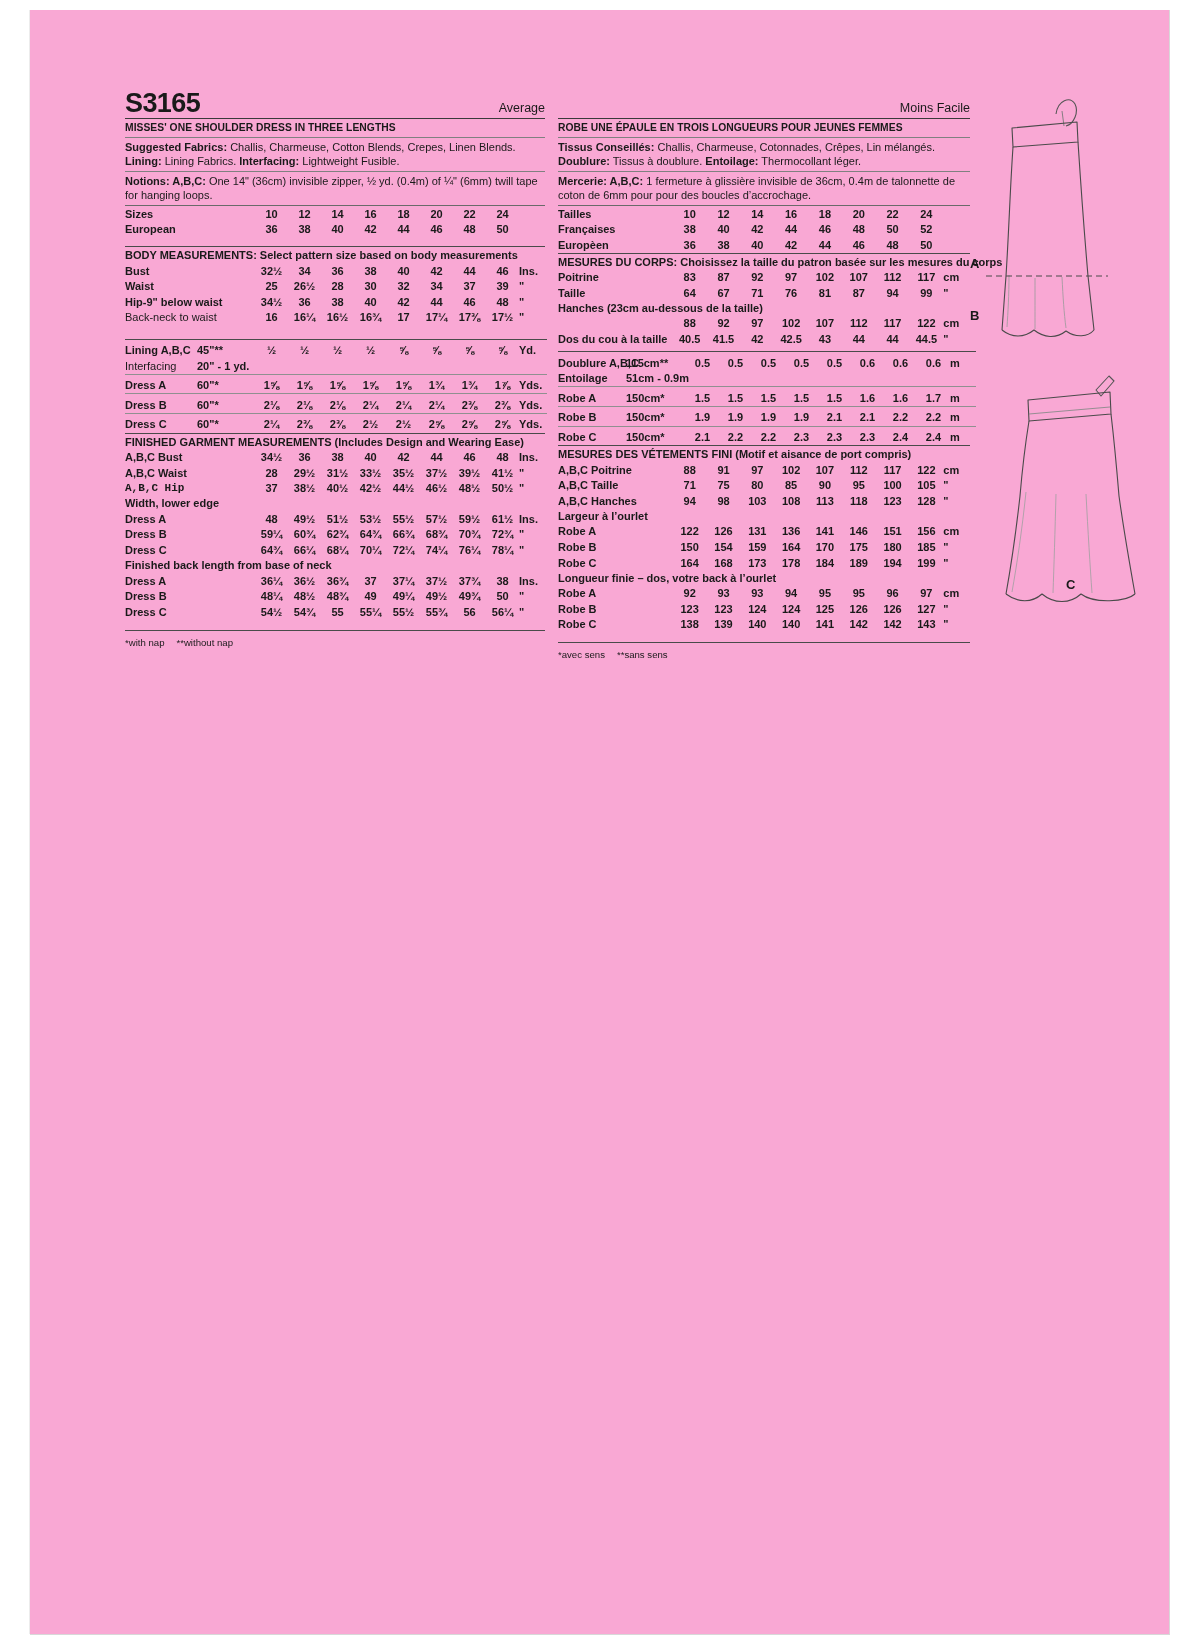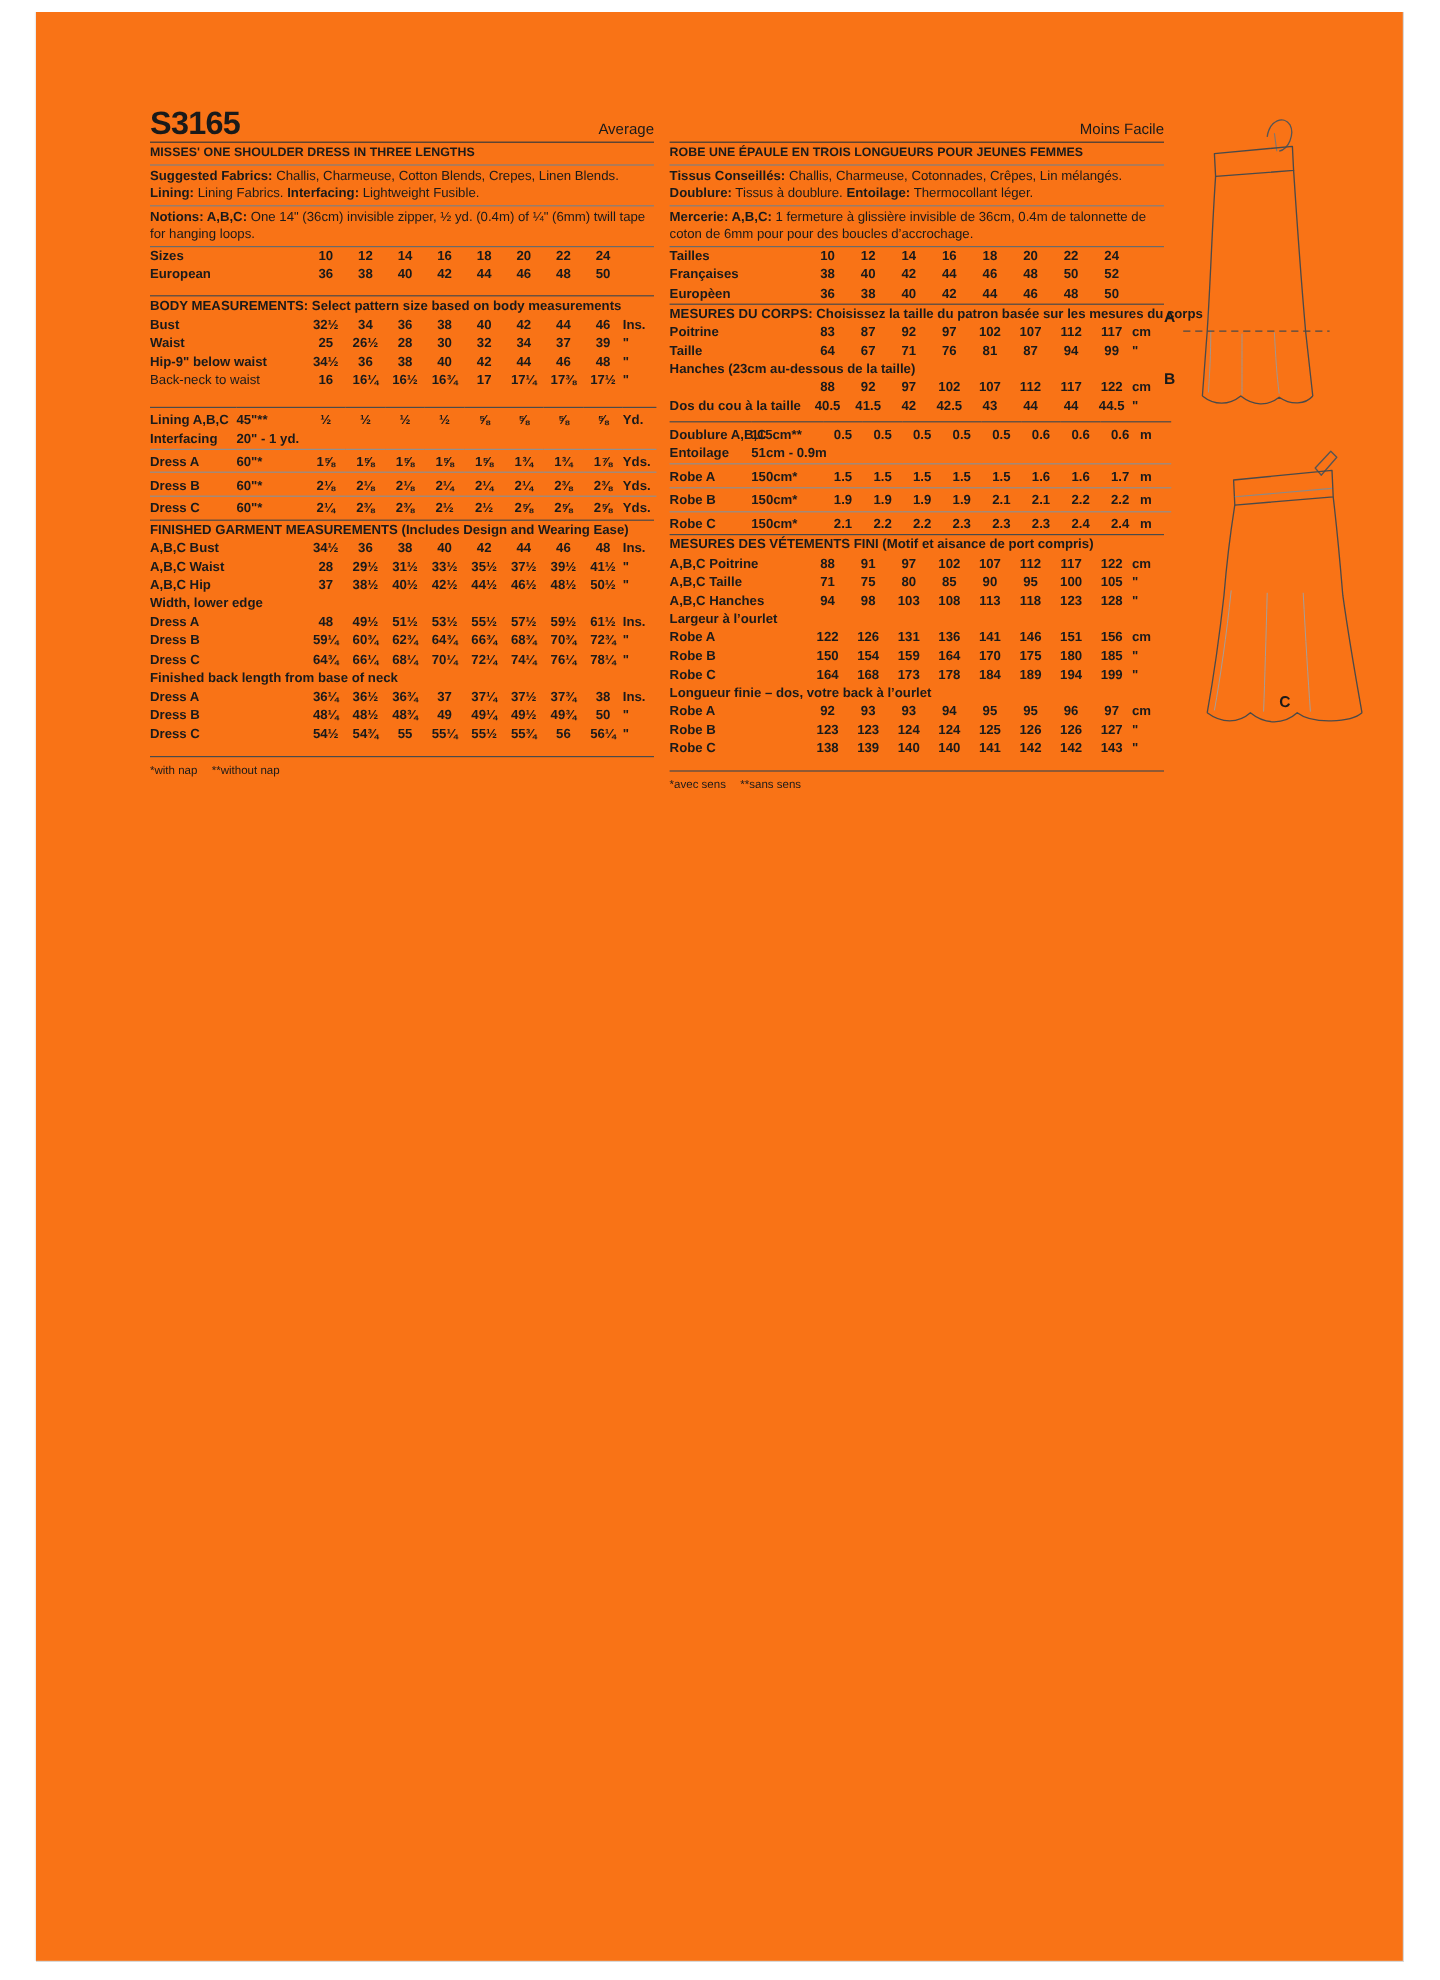--- a/index.html
+++ b/index.html
@@ -16,21 +16,21 @@
     overflow: hidden;
   }
 
   
   #sheet {
     position: absolute;
     left: 30px;
     top: 10px;
     width: 1140px;
     height: 1625px;
-    background: #f97316;
+    background: #f9a8d4;
     box-sizing: border-box;
     border-right: 1px solid #d8d8d8;
     border-bottom: 1px solid #d8d8d8;
   }
   #sheet::before {
     content: "";
     position: absolute;
     left: -1px; top: 0; bottom: 0;
     width: 1px;
     background: #ececec;
@@ -309,21 +309,21 @@
             <td class="val">½</td>
             <td class="val">½</td>
             <td class="val">½</td>
             <td class="val">⅝</td>
             <td class="val">⅝</td>
             <td class="val">⅝</td>
             <td class="val">⅝</td>
             <td class="unit">Yd.</td>
           </tr>
           <tr class="b">
-            <td class="lbl" style="font-weight: bold;">Interfacing</td>
+            <td class="lbl" style="font-weight: normal;">Interfacing</td>
             <td class="lbl2">20" - 1 yd.</td>
             <td class="val"></td>
             <td class="val"></td>
             <td class="val"></td>
             <td class="val"></td>
             <td class="val"></td>
             <td class="val"></td>
             <td class="val"></td>
             <td class="val"></td>
             <td class="unit"></td>
@@ -417,21 +417,21 @@
             <td class="val">29½</td>
             <td class="val">31½</td>
             <td class="val">33½</td>
             <td class="val">35½</td>
             <td class="val">37½</td>
             <td class="val">39½</td>
             <td class="val">41½</td>
             <td class="unit">"</td>
           </tr>
           <tr class="b">
-            <td class="lbl" style="font-weight: bold;">A,B,C Hip</td>
+            <td class="lbl" style="font-weight: bold; font-family: Liberation Mono, monospace;">A,B,C Hip</td>
             <td class="lbl2"></td>
             <td class="val">37</td>
             <td class="val">38½</td>
             <td class="val">40½</td>
             <td class="val">42½</td>
             <td class="val">44½</td>
             <td class="val">46½</td>
             <td class="val">48½</td>
             <td class="val">50½</td>
             <td class="unit">"</td>

